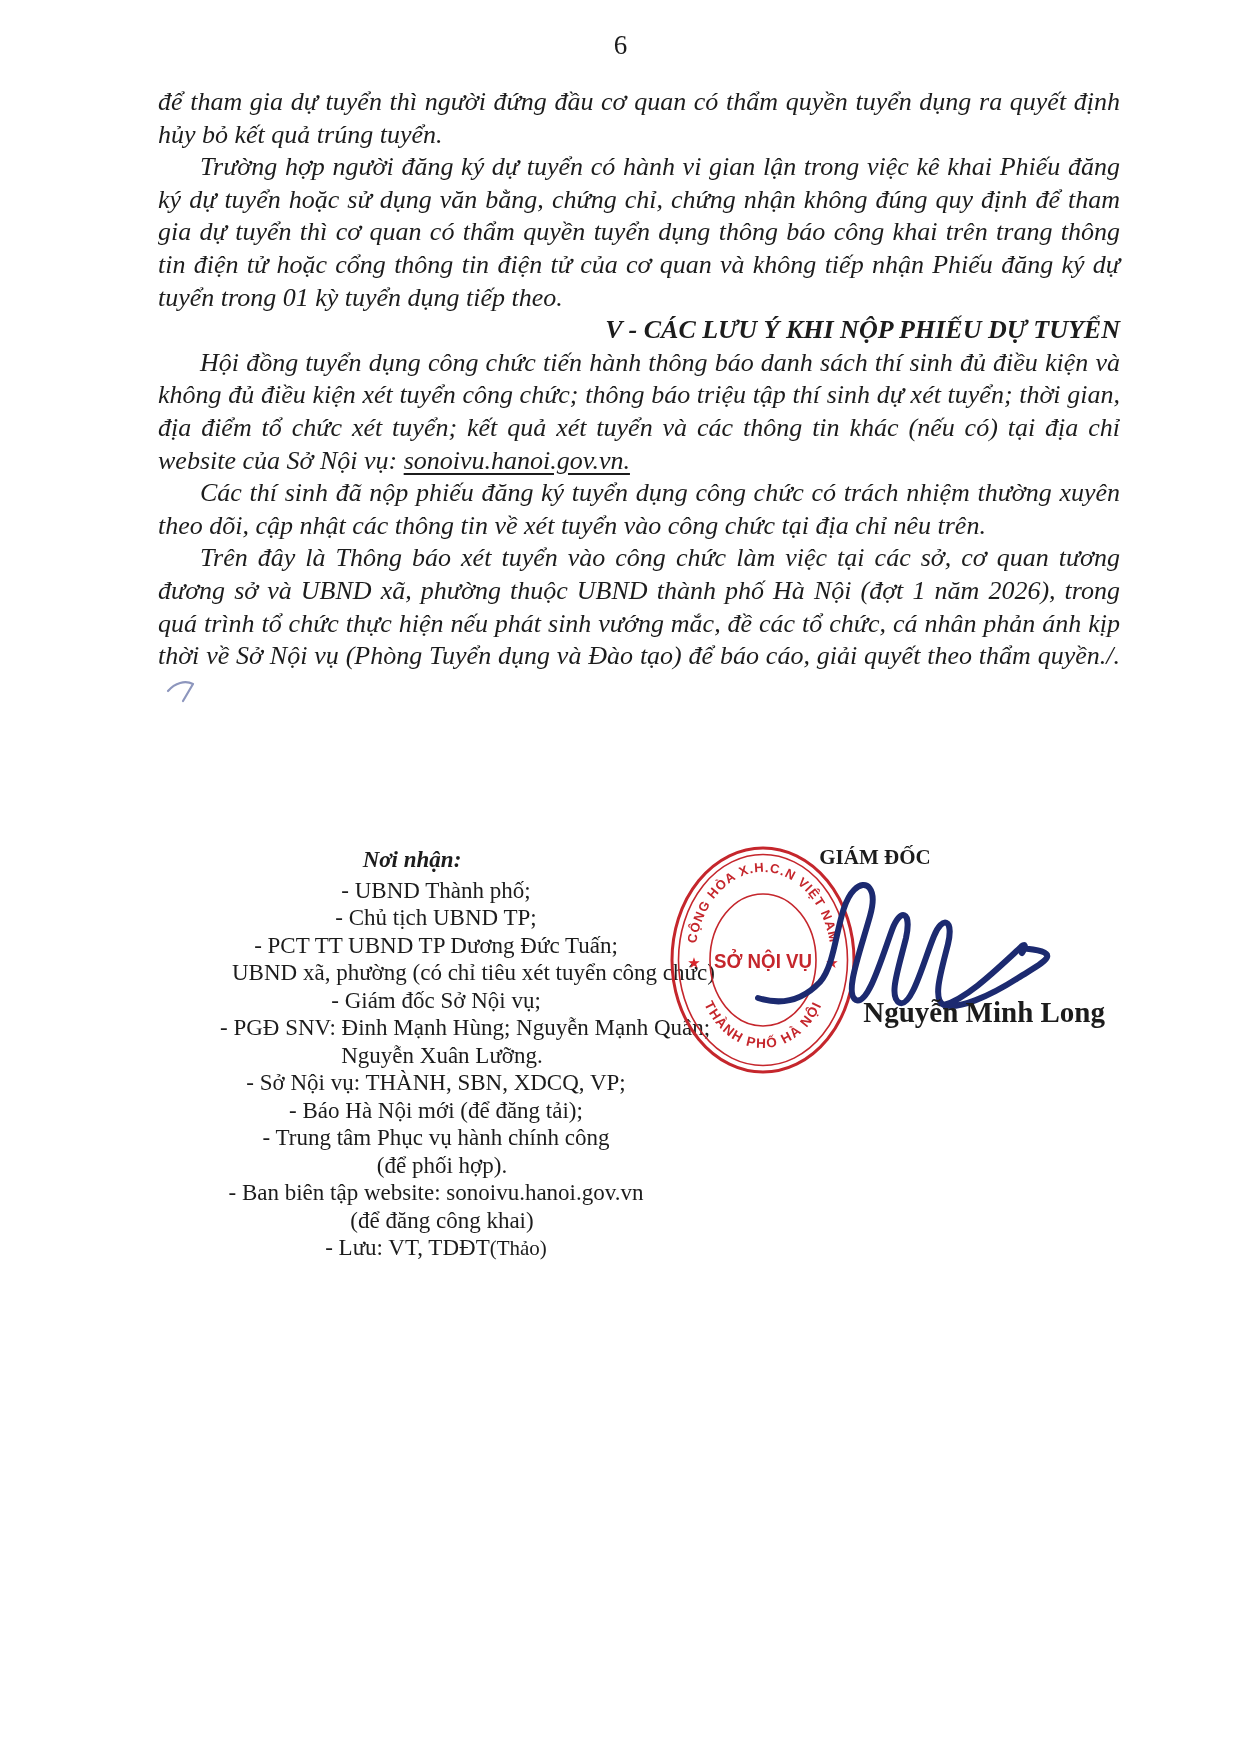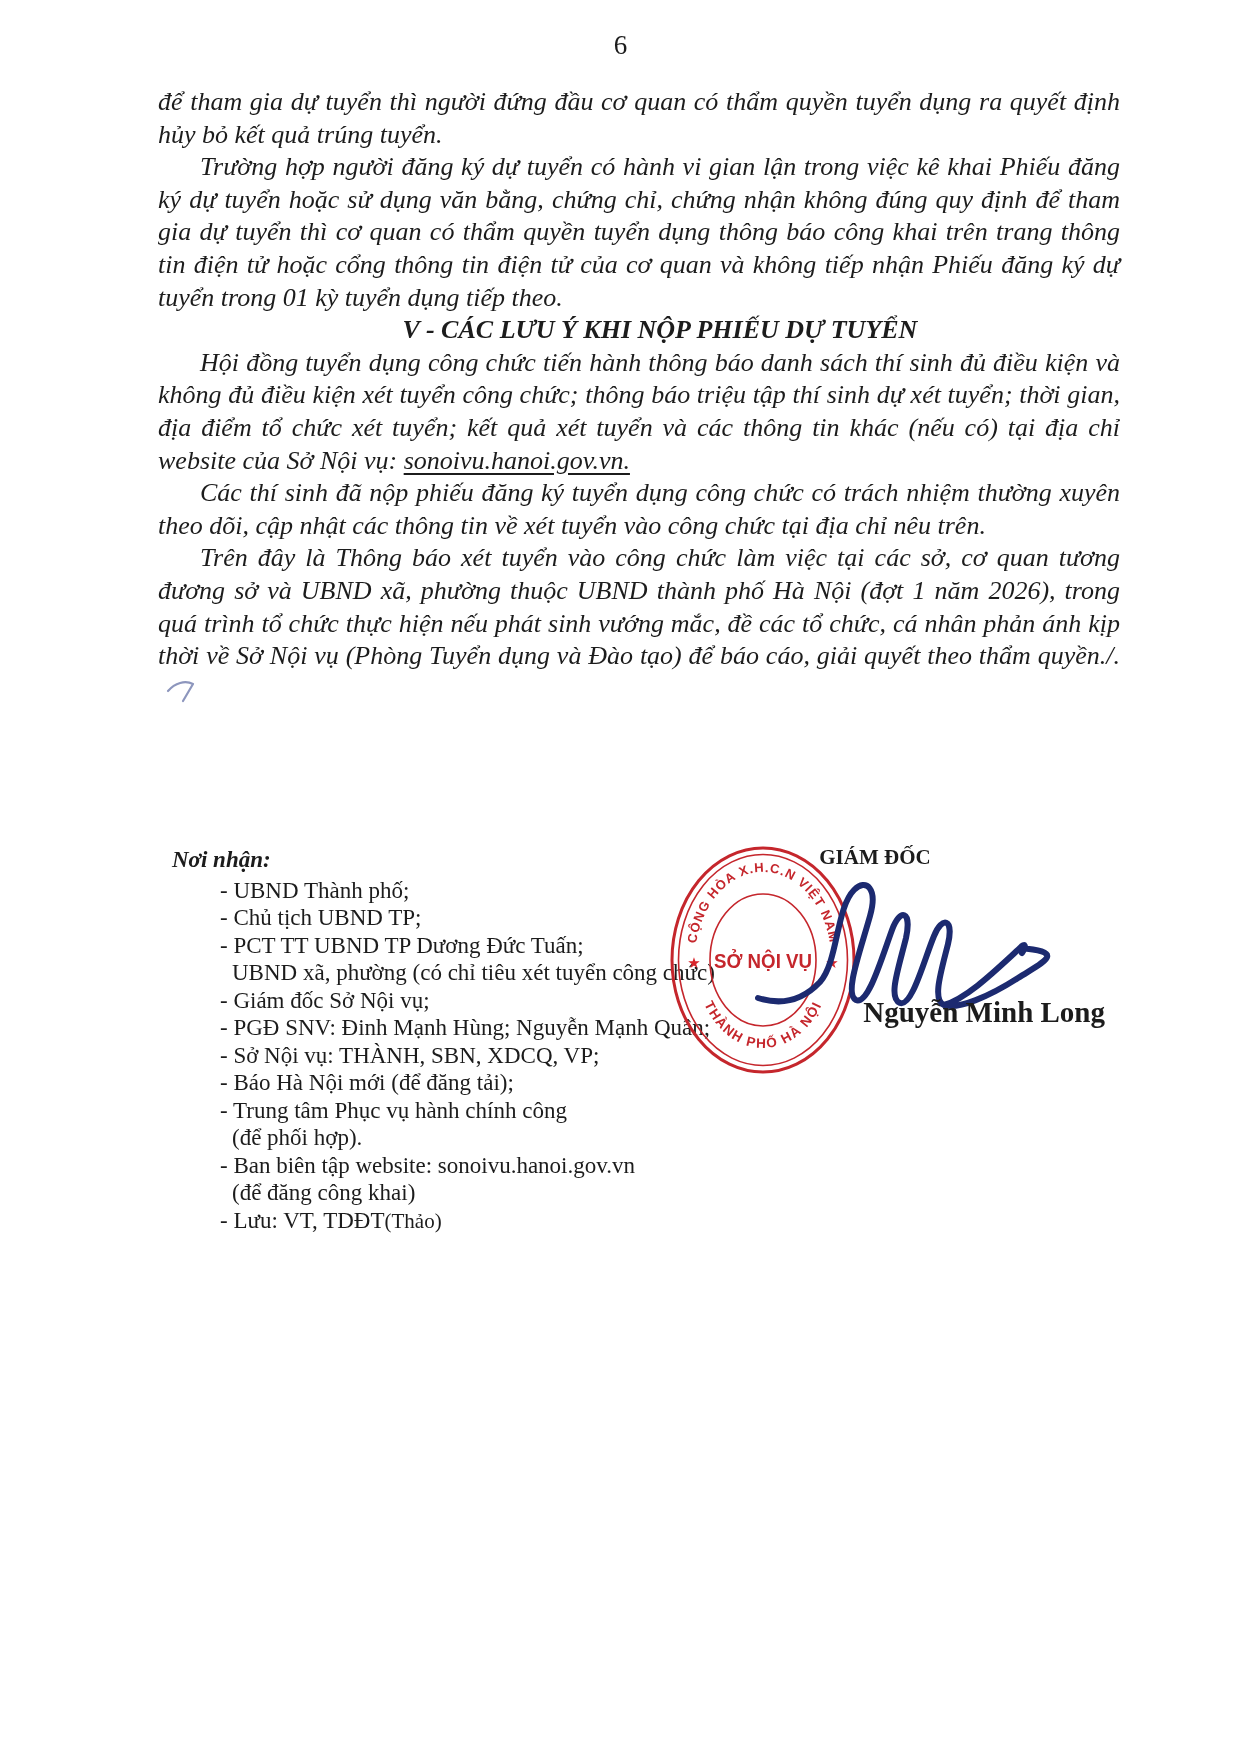--- a/index.html
+++ b/index.html
@@ -17,27 +17,27 @@
     text-align:center;font-size:27px;
   }
   .content{
     position:absolute;left:158px;top:86px;width:962px;
     font-size:26px;line-height:32.6px;
     text-align:justify;
     font-style:italic;
   }
   .para{margin:0;text-indent:42px;}
   .para.no-indent{text-indent:0;}
-  .para.heading{font-weight:bold;text-align:center;}
+  .para.heading{font-weight:bold;text-align:right;}
   .link{text-decoration:underline;text-underline-offset:4px;}
   .tick-icon{display:inline-block;vertical-align:-6px;margin-left:8px;}
 
   .recipients{
     position:absolute;left:172px;top:846px;width:480px;
-    font-size:23px;line-height:27.5px;
+    font-size:23px;line-height:27.5px;text-align:center;
   }
   .recip-title{font-weight:bold;font-style:italic;margin-bottom:3px;}
   .recip-line{white-space:nowrap;margin-left:48px;}
   .recip-line.cont{padding-left:12px;}
   .recip-note{font-size:21px;}
 
   .signer-title{
     position:absolute;left:645px;top:845px;width:460px;
     text-align:center;font-weight:bold;font-size:21px;
     z-index:4;
@@ -76,20 +76,21 @@
   </div>
 
   <div class="recipients">
     <div class="recip-title">Nơi nhận:</div>
     <div class="recip-line">- UBND Thành phố;</div>
     <div class="recip-line">- Chủ tịch UBND TP;</div>
     <div class="recip-line">- PCT TT UBND TP Dương Đức Tuấn;</div>
     <div class="recip-line cont">UBND xã, phường (có chỉ tiêu xét tuyển công chức)</div>
     <div class="recip-line">- Giám đốc Sở Nội vụ;</div>
     <div class="recip-line">- PGĐ SNV: Đinh Mạnh Hùng; Nguyễn Mạnh Quân;</div>
+    <div class="recip-line cont">Nguyễn Xuân Lưỡng.</div>
     <div class="recip-line">- Sở Nội vụ: THÀNH, SBN, XDCQ, VP;</div>
     <div class="recip-line">- Báo Hà Nội mới (để đăng tải);</div>
     <div class="recip-line">- Trung tâm Phục vụ hành chính công</div>
     <div class="recip-line cont">(để phối hợp).</div>
     <div class="recip-line">- Ban biên tập website: sonoivu.hanoi.gov.vn</div>
     <div class="recip-line cont">(để đăng công khai)</div>
     <div class="recip-line"><span>- Lưu: VT, TDĐT</span><span class="recip-note">(Thảo)</span></div>
   </div>
 
   <div class="signer-title">GIÁM ĐỐC</div>

